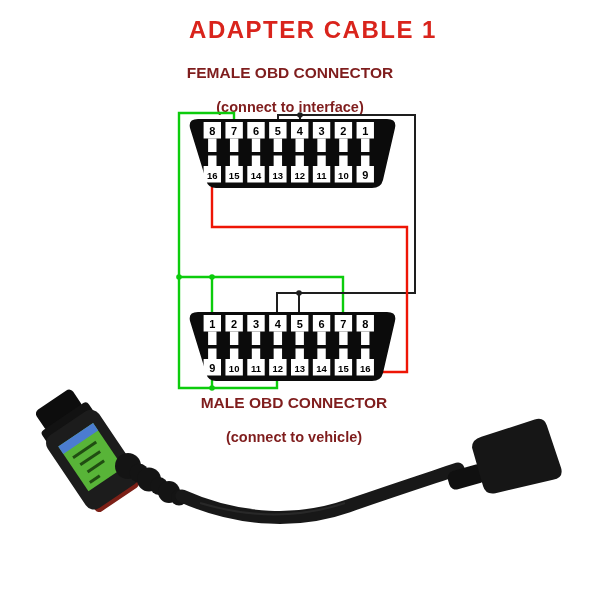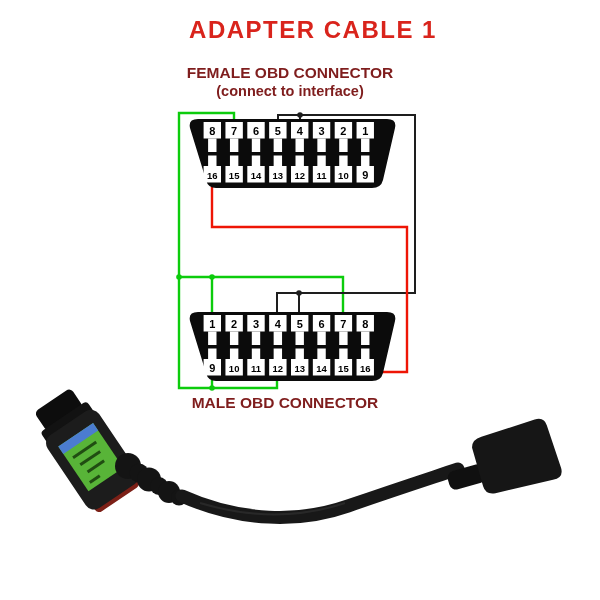--- a/index.html
+++ b/index.html
@@ -2,23 +2,23 @@
 <html><head>
 <meta charset="utf-8">
 <style>
   html,body{margin:0;padding:0;background:#ffffff;}
   .stage{position:relative;width:600px;height:600px;background:#ffffff;overflow:hidden;
          font-family:"Liberation Sans",sans-serif;}
   .title{position:absolute;top:16px;left:0;width:600px;text-align:center;
          font-size:24px;font-weight:bold;letter-spacing:1.5px;margin-left:13px;}
   .conn-label{position:absolute;text-align:center;font-weight:bold;color:#7f1d1d;
               font-size:15.5px;line-height:18px;}
-  .conn-label .sub{font-size:14.5px;}
+  .conn-label .sub{font-size:14.5px;margin-top:16px;}
   #femaleLabel{top:64px;left:140px;width:300px;}
-  #maleLabel{top:394px;left:135px;width:300px;}
+  #maleLabel{top:394px;left:144px;width:300px;}
   #diagram{position:absolute;left:0;top:0;}
 </style>
 </head>
 <body>
 
 <div class="stage">
 
   <div class="title" style="color: rgb(217, 36, 28);">ADAPTER CABLE 1</div>
 
   <div class="conn-label" id="femaleLabel">
@@ -258,15 +258,16 @@
 
       <g transform="rotate(-16 510 464)">
         <rect x="446" y="455" width="38" height="19" rx="7" fill="#101010"></rect>
         <path d="M478,438 Q480,430 490,430 L546,428 Q556,428 556,437 L558,482 Q558,492 547,491 L488,488 Q478,487 478,478 Z" fill="#161616"></path>
       </g>
     </g>
   </svg>
 
   <div class="conn-label" id="maleLabel">
     <div>MALE OBD CONNECTOR</div>
+    <div class="sub">(connect to vehicle)</div>
   </div>
 
 </div>
 
 </body></html>

